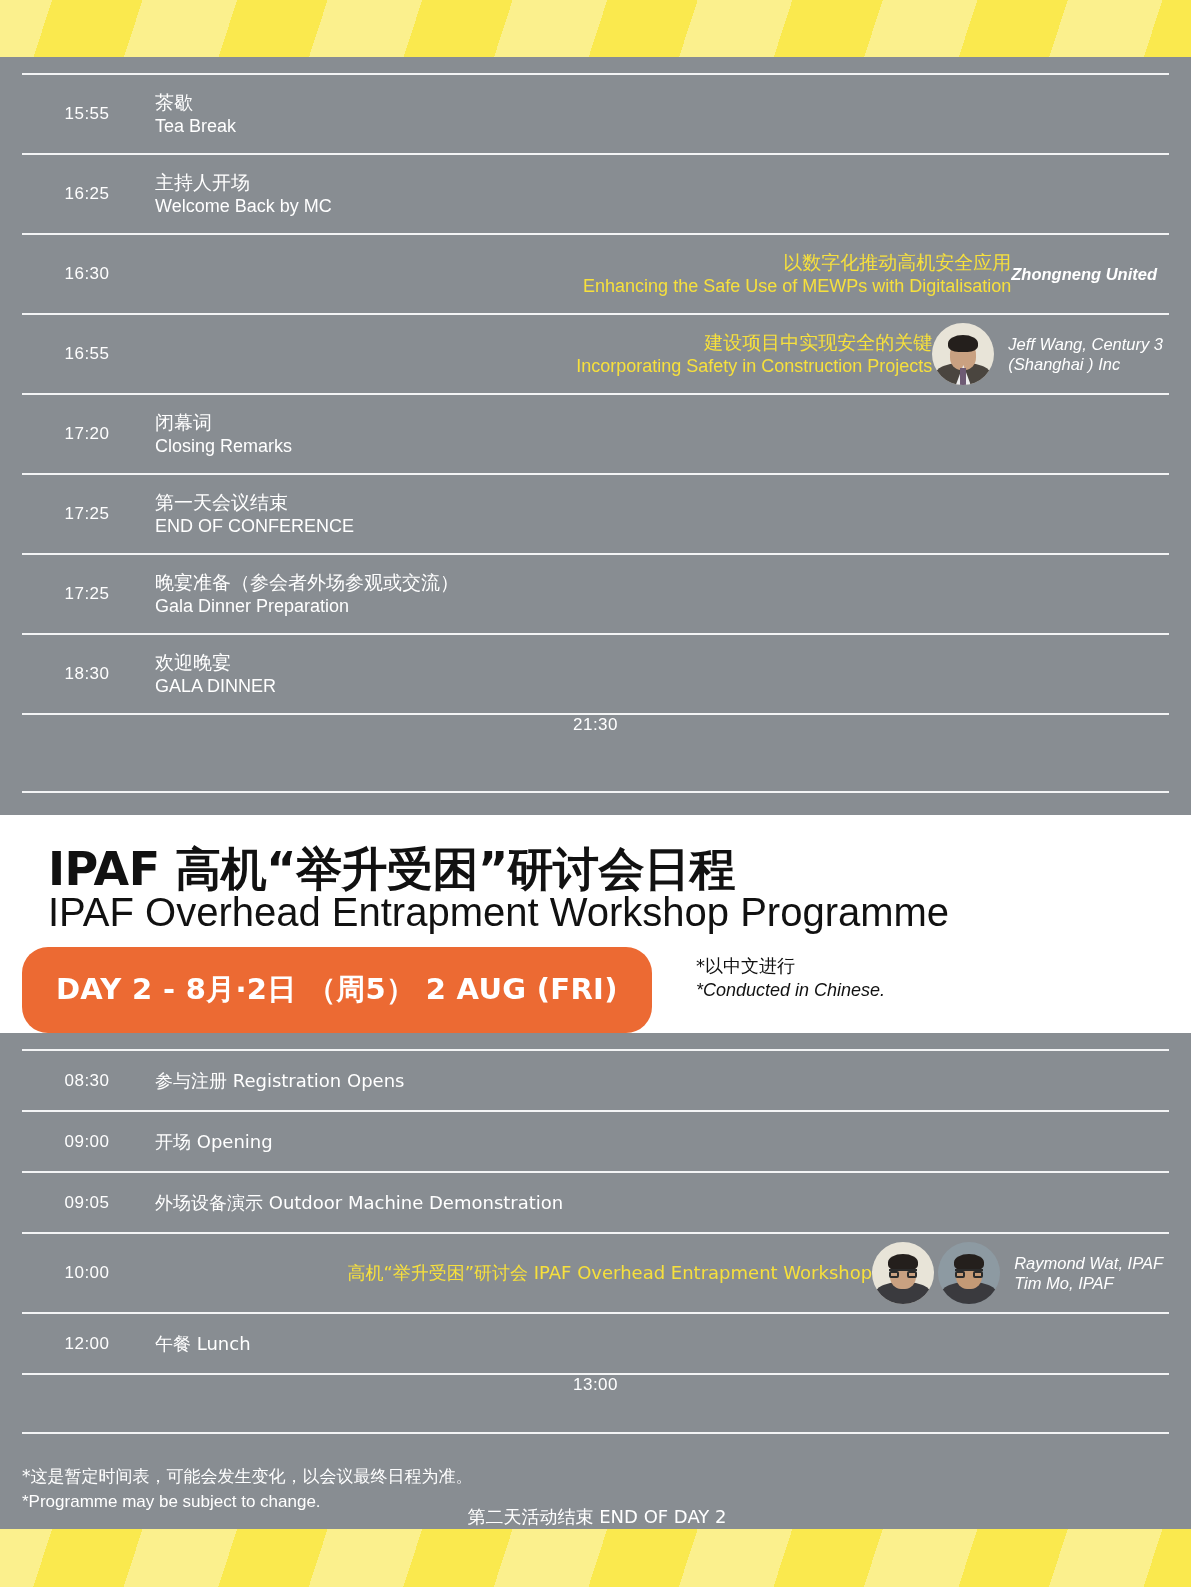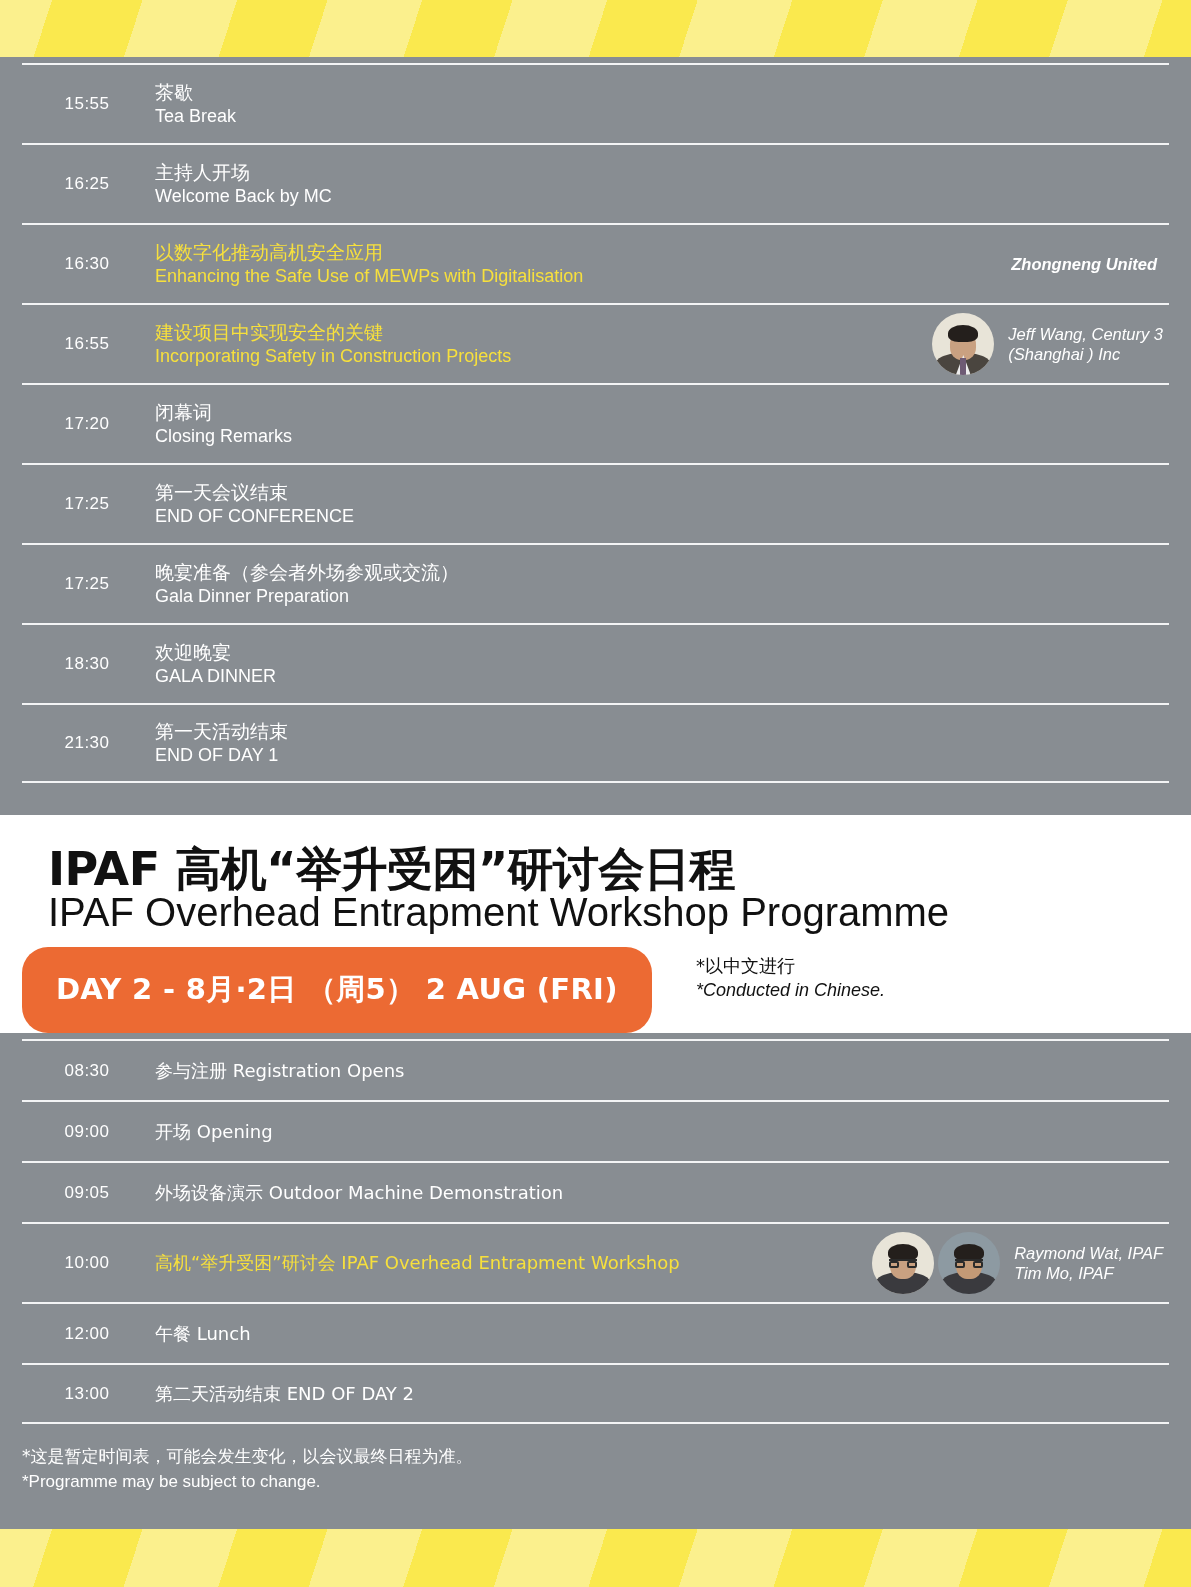--- a/index.html
+++ b/index.html
@@ -25,28 +25,28 @@
   }
   #top-band{top:0;height:57px;}
   #bottom-band{top:1529px;height:58px;}
 
   
   .grey-sec{position:absolute;left:0;width:1191px;background:#888D92;}
   #sec-day1{top:57px;height:758px;}
   #sec-day2{top:1033px;height:496px;}
 
   
-  .rows{position:relative;padding:6px 22px;}
+  .rows{position:relative;padding:16px 22px;}
   .row{
     position:relative;
     border-top:2px solid #F3F4F5;
     display:flex;align-items:center;
     box-sizing:border-box;
   }
-  .row.last{border-bottom:2px solid #F3F4F5;}
+  .row.last{border-bottom:2px solid #F3F4F5;flex-direction:column;}
   .r-tall{height:80px;}
   .r-short{height:61px;}
 
   .time{
     width:130px;flex:0 0 130px;
     text-align:center;
     color:#FFFFFF;
     font-size:17px;
     letter-spacing:.5px;
     font-family:"Liberation Sans",sans-serif;
@@ -60,21 +60,21 @@
   .t-en{
     color:#FFFFFF;font-size:18px;line-height:24px;
     font-family:"Liberation Sans",sans-serif;
     white-space:nowrap;
   }
   .t-one{
     color:#FFFFFF;font-size:18px;line-height:24px;
     font-family:"DejaVu Sans","Liberation Sans",sans-serif;
     white-space:nowrap;
   }
-  .hl .t-cn,.hl .t-en,.hl .t-one{color:#F7E03C;}
+  .hl .t-cn,.hl .t-en,.hl .t-one{color:#F7E03C;text-align:right;}
 
   
   .speaker{
     flex:0 0 auto;display:flex;align-items:center;
     margin-right:6px;
   }
   .avatars{display:flex;align-items:center;gap:4px;}
   .avatar{
     width:62px;height:62px;border-radius:50%;
     overflow:hidden;position:relative;flex:0 0 auto;

